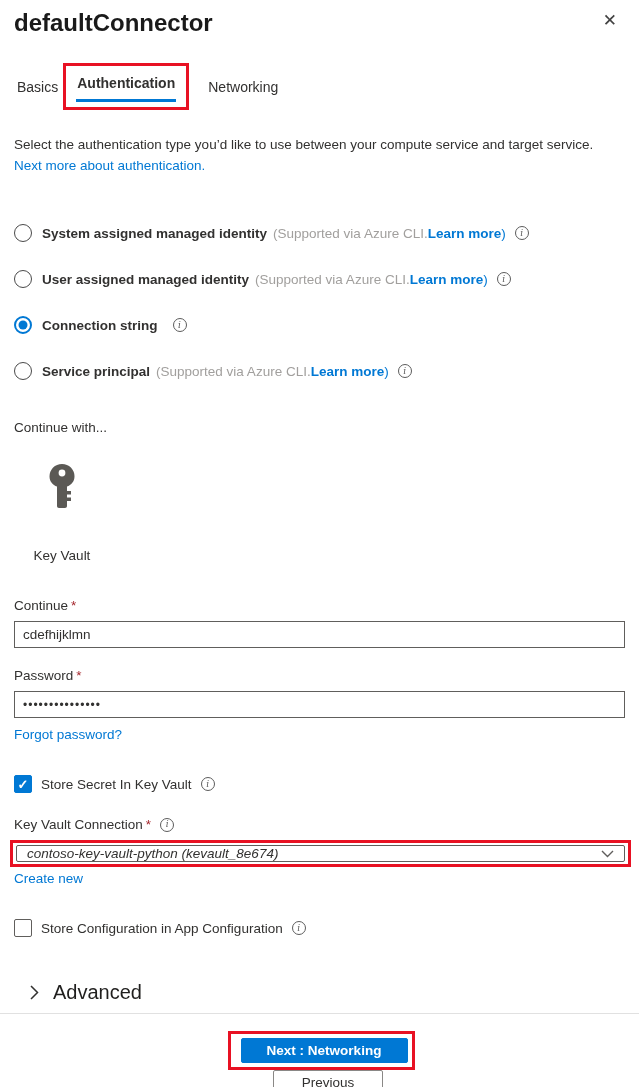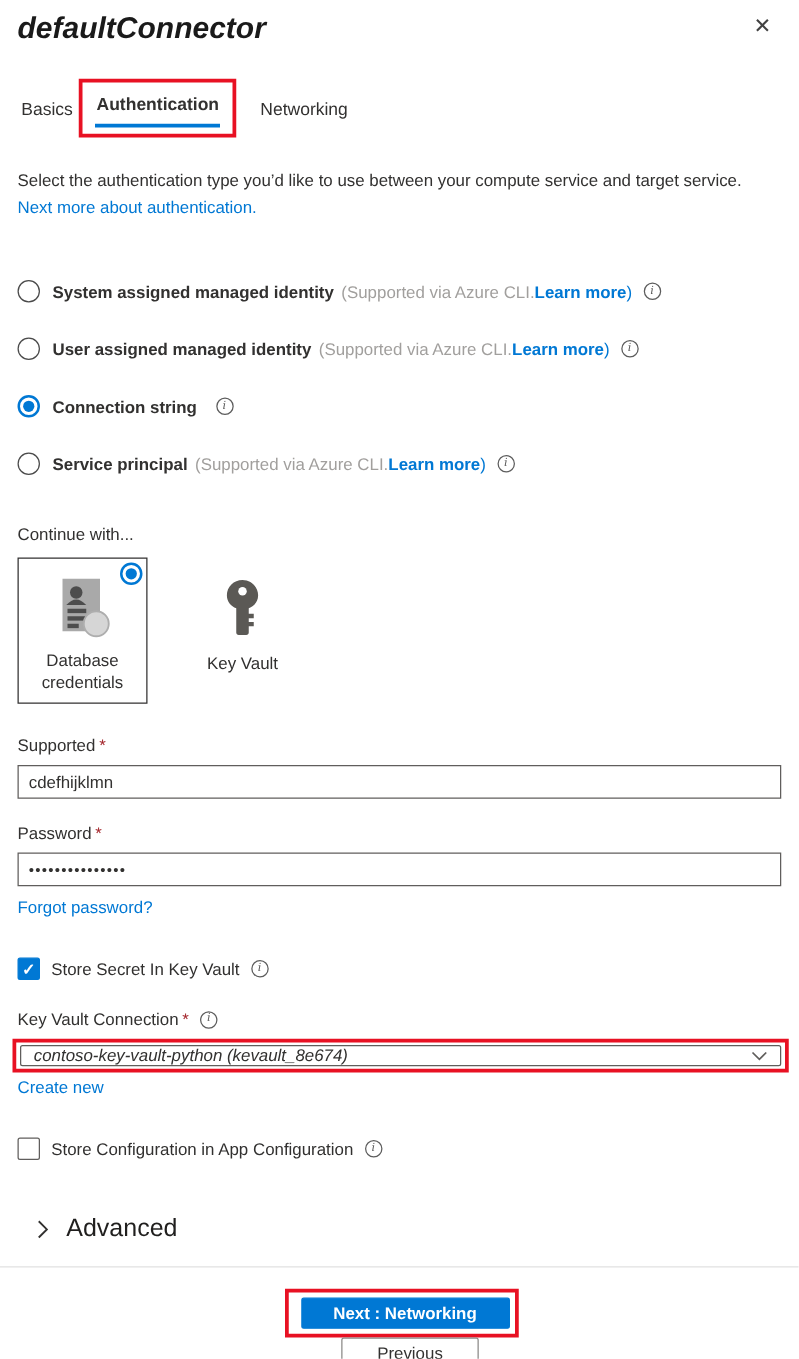--- a/index.html
+++ b/index.html
@@ -8,21 +8,21 @@
     font-family: "Liberation Sans", sans-serif;
     background: #ffffff;
     color: #323130;
     position: relative;
     overflow: hidden;
     font-size: 13.5px;
   }
   .pane { padding: 0 14px; }
 
   
-  .title { font-size: 24px; font-weight: 700; color: #1a1a1a; padding-top: 9px; letter-spacing: 0; font-style: italic; }
+  .title { font-size: 24px; font-weight: 700; color: #1a1a1a; padding-top: 9px; letter-spacing: 0; }
   .close-btn {
     position: absolute; top: 12px; right: 22px;
     font-size: 17px; color: #424242; cursor: pointer; line-height: 1;
     background: none; border: none; font-family: "Liberation Sans", sans-serif;
   }
 
   
   .tabs { display: flex; align-items: center; margin-top: 26px; padding-left: 3px; }
   .tab { font-size: 14px; color: #323130; cursor: pointer; white-space: nowrap; }
   .tab-basics { margin-right: 5px; }
@@ -76,21 +76,21 @@
   .tiles { display: flex; align-items: flex-start; margin-top: 11px; }
   .tile {
     width: 104px; min-height: 107px; border: 1px solid #323130;
     position: relative; display: flex; flex-direction: column; align-items: center;
     padding: 14px 4px 8px; cursor: pointer; margin-left: 8px;
   }
   .tile:first-child { margin-left: 0; }
   .tile-radio { position: absolute; top: 3px; right: 3px; margin: 0; }
   .tile-label { text-align: center; line-height: 17px; margin-top: 7px; color: #323130; }
   .tile-plain {
-    border: none; width: 96px; padding-top: 18px; margin-left: 28px;
+    border: none; width: 96px; padding-top: 18px; margin-left: 28px; gap: 25px;
   }
   .tile-plain .tile-label { margin-top: 14px; }
 
   
   .field-label { margin-top: 26px; color: #323130; }
   .field-label.tight { margin-top: 20px; }
   .req { color: #a4262c; margin-left: 3px; }
   .text-input {
     margin-top: 8px; width: 611px; height: 27px;
     border: 1px solid #605e5c; border-radius: 0;
@@ -206,49 +206,34 @@
       <span class="suffix-end">)</span>
       <span class="info-icon">i</span>
     </div>
 
   </div>
 
   <div class="continue-label">Continue with...</div>
 
   <div class="tiles">
 
-    <div class="tile">
-      <span class="radio selected tile-radio"></span>
-      <span>
-        <svg width="46" height="52" viewBox="0 0 46 52">
-          <rect x="7" y="2" width="30" height="42" fill="#a9a9a9"></rect>
-          <circle cx="18" cy="13" r="5" fill="#4d4d4d"></circle>
-          <path d="M10 23 Q18 14 26 23 L26 23 L10 23 Z" fill="#4d4d4d"></path>
-          <rect x="11" y="26" width="15" height="3.5" fill="#4d4d4d"></rect>
-          <rect x="11" y="32" width="15" height="3.5" fill="#4d4d4d"></rect>
-          <rect x="11" y="38" width="9" height="3.5" fill="#4d4d4d"></rect>
-          <circle cx="34" cy="38" r="10" fill="#d6d6d6" stroke="#aeaeae" stroke-width="1.5"></circle>
-        </svg>
-      </span>
-      <span class="tile-label">Database credentials</span>
-    </div>
 
     <div class="tile tile-plain">
       <span>
         <svg width="32" height="44" viewBox="0 0 32 44">
           <path d="M16 0 C23 0 28.5 5.5 28.5 12.2 C28.5 17.5 25.2 21 21 22.6 L21 27 L25 27 L25 30.5 L21 30.5 L21 33.5 L25 33.5 L25 37 L21 37 L21 42 C21 43 20.2 44 19 44 L13 44 C11.8 44 11 43 11 42 L11 22.6 C6.8 21 3.5 17.5 3.5 12.2 C3.5 5.5 9 0 16 0 Z" fill="#5b5955"></path>
           <circle cx="16" cy="9" r="3.4" fill="#ffffff"></circle>
         </svg>
       </span>
       <span class="tile-label">Key Vault</span>
     </div>
 
   </div>
 
-  <div class="field-label"><span>Supported</span><span class="req">*</span></div>
+  <div class="field-label"><span>Continue</span><span class="req">*</span></div>
   <input class="text-input" type="text" value="cdefhijklmn" style="">
 
   <div class="field-label tight"><span>Password</span><span class="req">*</span></div>
   <input class="text-input password-input" type="text" value="•••••••••••••••" style="">
   <a class="link below-link">Forgot password?</a>
 
   <div class="checkbox-row">
     <span class="checkbox checked"></span>
     <span>Store Secret In Key Vault</span>
     <span class="info-icon">i</span>

